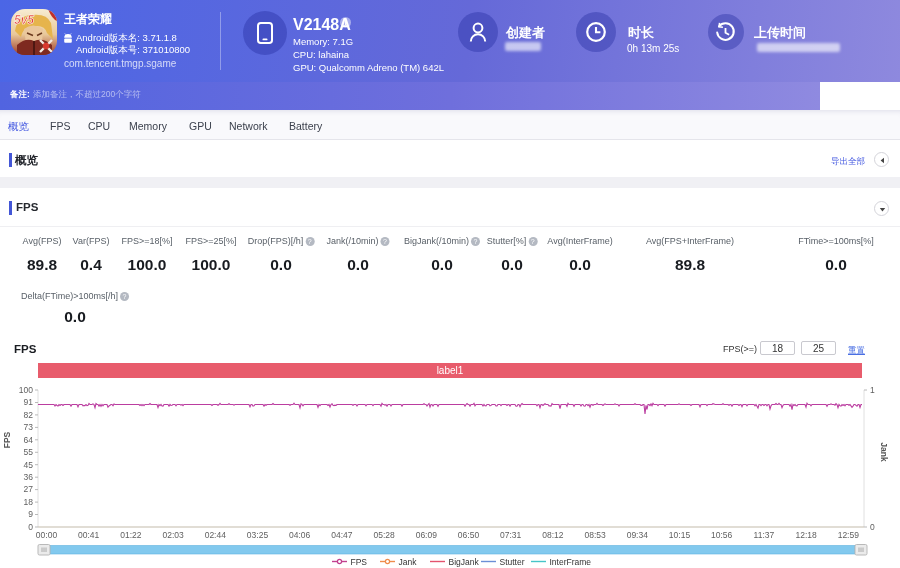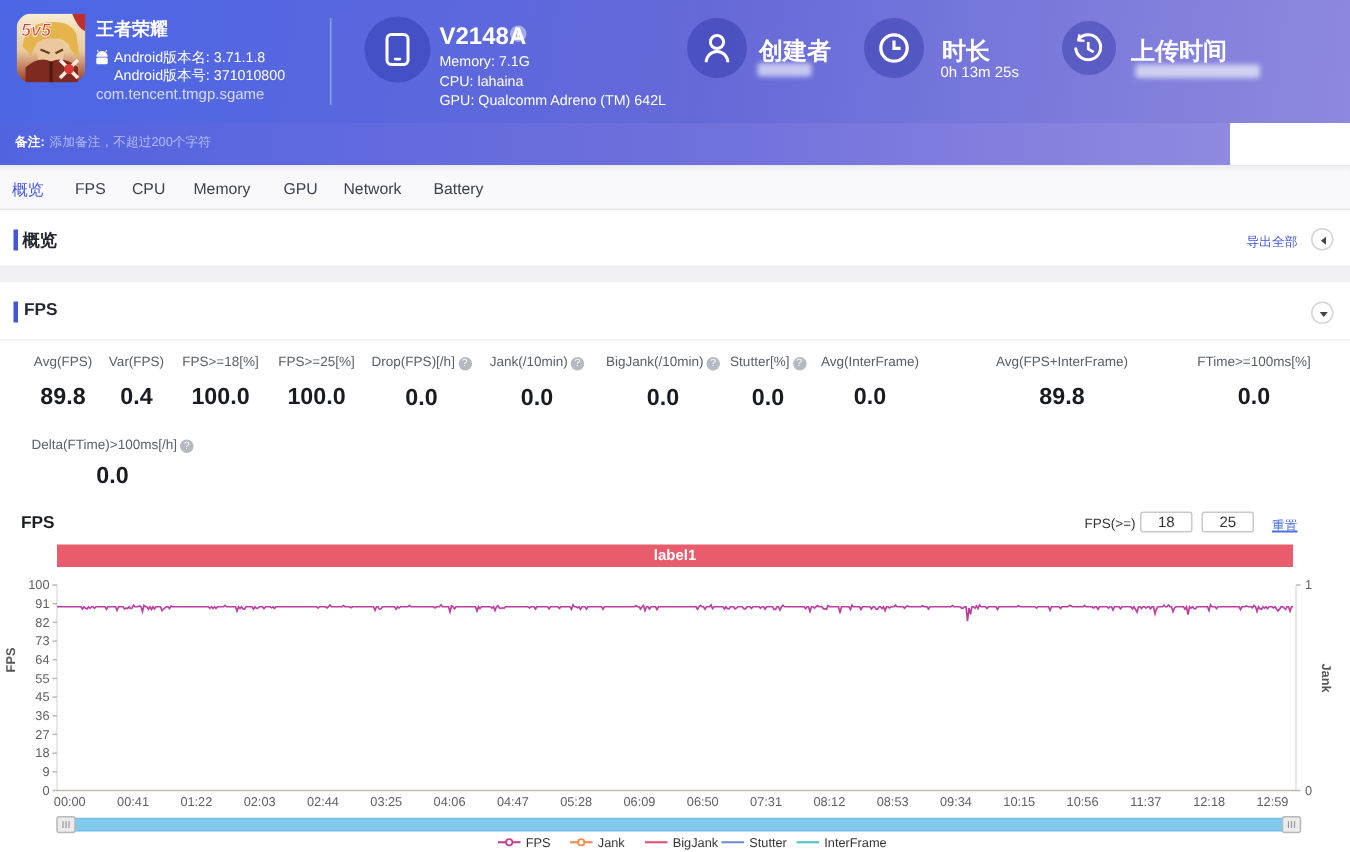--- a/index.html
+++ b/index.html
@@ -7,27 +7,27 @@
 #page{position:relative;width:900px;height:568px}
 .abs{position:absolute}
 
 #hdr{position:absolute;left:0;top:0;width:900px;height:82px;
 background:linear-gradient(97deg,#4b66e6 0%,#6569d8 52%,#8e89de 100%)}
 #remark{position:absolute;left:0;top:82px;width:820px;height:28px;
 background:linear-gradient(90deg,#5164e0 0%,#6f6fdc 55%,#8f8ae0 100%)}
 #remark .r1{position:absolute;left:10px;top:7px;font-size:8.5px;font-weight:bold;color:#fff}
 #remark .r2{position:absolute;left:33px;top:7px;font-size:8.5px;color:rgba(255,255,255,.55)}
 #info{position:absolute;right:5px;top:2px;font-size:9px;color:rgba(255,255,255,.8)}
-#gicon{position:absolute;left:11px;top:9px;width:46px;height:46px;border-radius:2px;overflow:hidden}
+#gicon{position:absolute;left:11px;top:9px;width:46px;height:46px;border-radius:14px;overflow:hidden}
 .gname{position:absolute;left:64px;top:11px;font-size:12px;font-weight:bold;color:#fff}
 .hs{color:#fff;font-size:9.5px}
 .hdim{color:rgba(255,255,255,.75);font-size:10px}
 #vdiv{position:absolute;left:220px;top:12px;width:1px;height:58px;background:rgba(255,255,255,.35)}
 .hcirc{position:absolute;border-radius:50%;background:rgba(33,42,158,.38)}
-.htitle{position:absolute;font-size:16px;font-weight:bold;color:#fff}
+.htitle{position:absolute;font-size:13px;font-weight:bold;color:#fff}
 .blur{position:absolute;height:9px;border-radius:2px;background:rgba(255,255,255,.62);filter:blur(1.6px)}
 
 #tabs{position:absolute;left:0;top:110px;width:900px;height:30px;background:#f9f9fc;
 border-bottom:1px solid #e5e5eb;box-shadow:inset 0 6px 6px -6px rgba(60,60,120,.18)}
 .tab{position:absolute;top:10px;font-size:10.5px;color:#3c414d}
 .tab.on{color:#4257e0}
 
 .secbar{position:absolute;width:2.5px;height:14px;background:#4356d6}
 .sectitle{position:absolute;font-size:11.5px;font-weight:bold;color:#25282e}
 #gap{position:absolute;left:0;top:177px;width:900px;height:11px;background:#f0f0f4}
@@ -42,21 +42,21 @@
 .q{display:inline-block;width:9px;height:9px;line-height:9px;border-radius:50%;background:#b4b9c2;
 color:#fff;font-size:7px;text-align:center;margin-left:2px;vertical-align:0px}
 #dcell{position:absolute;left:75px;top:291px;transform:translateX(-50%);text-align:center;white-space:nowrap}
 
 #cfps{position:absolute;left:14px;top:343px;font-size:11.5px;font-weight:bold;color:#1a1d22}
 #fpsge{position:absolute;left:723px;top:344px;font-size:9px;color:#333}
 .inp{position:absolute;top:341px;width:35px;height:14px;border:1px solid #c9c9cf;border-radius:2px;
 background:#fff;font-size:10px;color:#333;text-align:center;line-height:13px}
 #reset{position:absolute;left:848px;top:344.5px;font-size:8.5px;color:#4a6fe3;text-decoration:underline}
 #banner{position:absolute;left:38px;top:363px;width:824px;height:15px;background:#e85c6c;
-color:#fff;font-size:10px;font-weight:bold;text-align:center;line-height:15px}
+color:#fff;font-size:10px;font-weight:normal;text-align:center;line-height:15px}
 .ax{font-size:8.5px;fill:#606060}
 .lg{font-size:8.5px;fill:#333}
 .axt{font-size:8.5px;fill:#555;font-weight:bold}
 </style></head>
 <body>
 <div id="page">
   <div id="hdr"></div>
   <div id="remark">
       <span class="r1">备注:</span>
       <span class="r2">添加备注，不超过200个字符</span>
@@ -189,21 +189,21 @@
       <div class="mv">0.0</div>
     </div>
 <div class="mc" style="left:512px">
       <div class="ml">Stutter[%]<span class="q">?</span></div>
       <div class="mv">0.0</div>
     </div>
 <div class="mc" style="left:580px">
       <div class="ml">Avg(InterFrame)</div>
       <div class="mv">0.0</div>
     </div>
-<div class="mc" style="left:708px">
+<div class="mc" style="left:690px">
       <div class="ml">Avg(FPS+InterFrame)</div>
       <div class="mv">89.8</div>
     </div>
 <div class="mc" style="left:836px">
       <div class="ml">FTime&gt;=100ms[%]</div>
       <div class="mv">0.0</div>
     </div>
 
   <div id="dcell">
       <div class="ml">Delta(FTime)&gt;100ms[/h]<span class="q">?</span></div>

